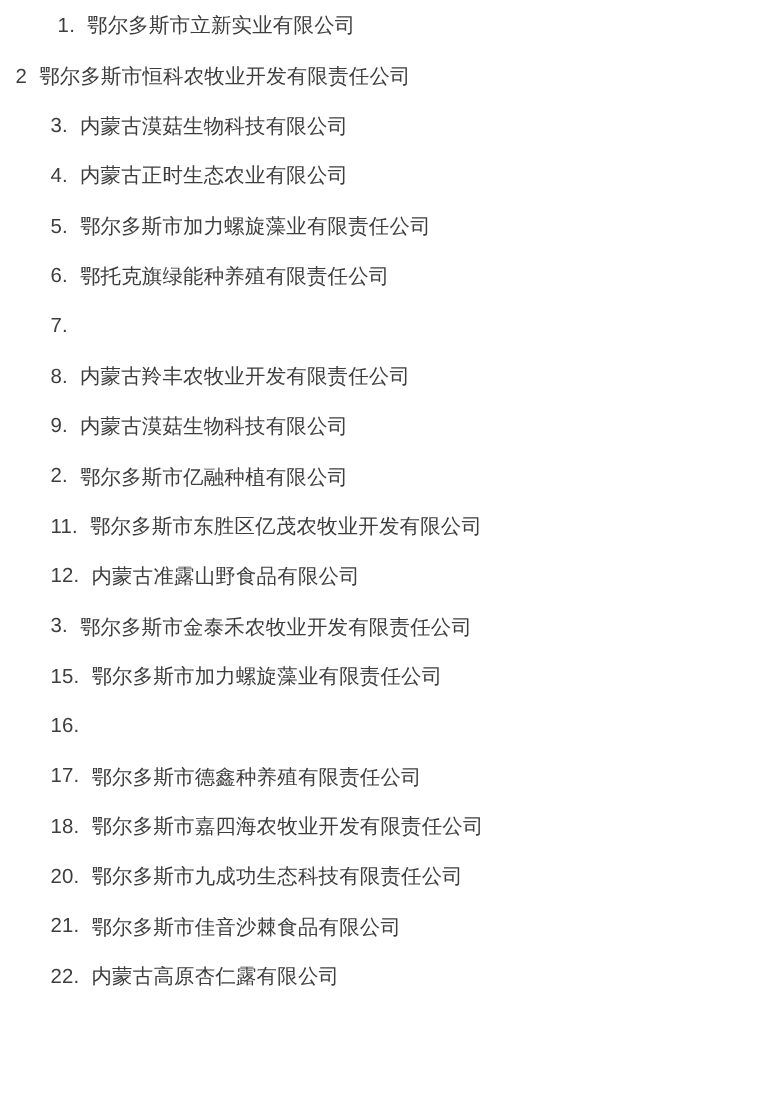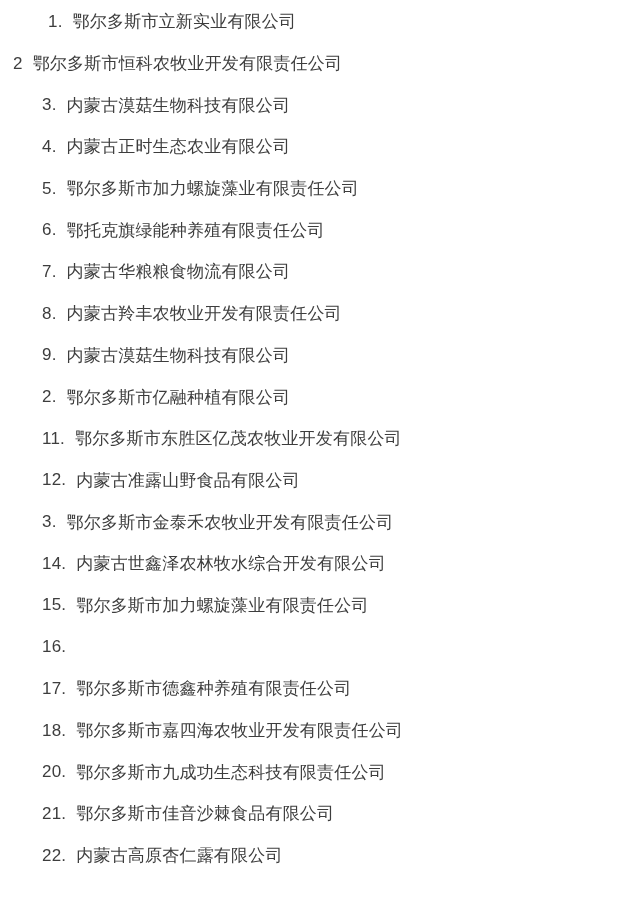--- a/index.html
+++ b/index.html
@@ -63,21 +63,20 @@
     <div class="row indent-normal">
     <span class="num">5.</span>
     <span class="name">鄂尔多斯市加力螺旋藻业有限责任公司</span>
   </div>
     <div class="row indent-normal">
     <span class="num">6.</span>
     <span class="name">鄂托克旗绿能种养殖有限责任公司</span>
   </div>
     <div class="row indent-normal">
     <span class="num">7.</span>
-    <span class="name">内蒙古华粮粮食物流有限公司</span>
   </div>
     <div class="row indent-normal">
     <span class="num">8.</span>
     <span class="name">内蒙古羚丰农牧业开发有限责任公司</span>
   </div>
     <div class="row indent-normal">
     <span class="num">9.</span>
     <span class="name">内蒙古漠菇生物科技有限公司</span>
   </div>
     <div class="row indent-normal">
@@ -88,24 +87,20 @@
     <span class="num">11.</span>
     <span class="name">鄂尔多斯市东胜区亿茂农牧业开发有限公司</span>
   </div>
     <div class="row indent-normal">
     <span class="num">12.</span>
     <span class="name">内蒙古准露山野食品有限公司</span>
   </div>
     <div class="row indent-normal">
     <span class="num">3.</span>
     <span class="name">鄂尔多斯市金泰禾农牧业开发有限责任公司</span>
-  </div>
-    <div class="row indent-normal">
-    <span class="num">14.</span>
-    <span class="name">内蒙古世鑫泽农林牧水综合开发有限公司</span>
   </div>
     <div class="row indent-normal">
     <span class="num">15.</span>
     <span class="name">鄂尔多斯市加力螺旋藻业有限责任公司</span>
   </div>
     <div class="row indent-normal">
     <span class="num">16.</span>
   </div>
     <div class="row indent-normal">
     <span class="num">17.</span>

